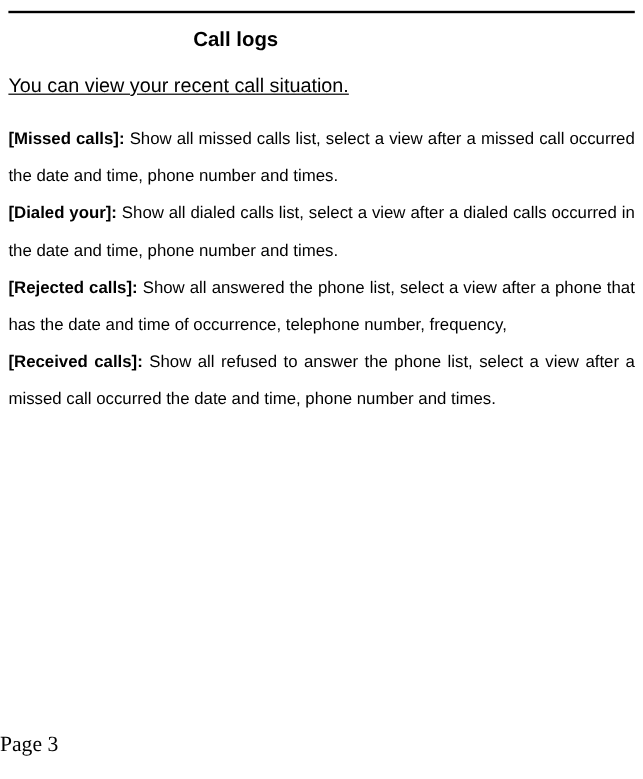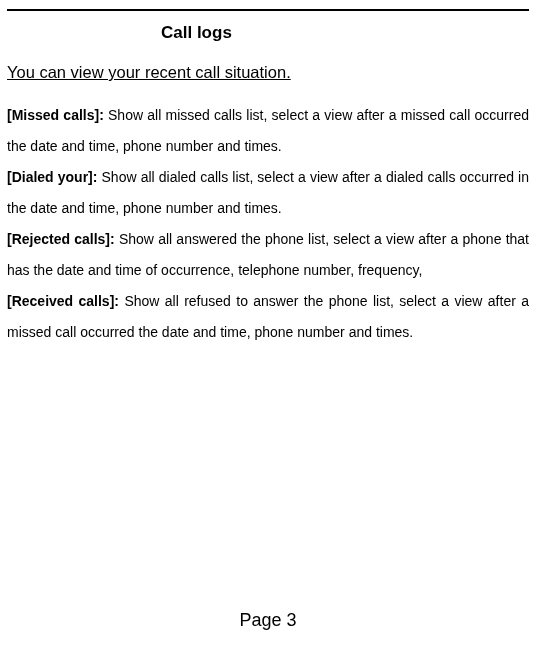--- a/index.html
+++ b/index.html
@@ -47,22 +47,22 @@
     text-align: justify;
   }
   .body strong {
     font-weight: bold;
   }
   .footer {
     position: absolute;
     bottom: 18px;
     left: 0;
     width: 100%;
-    text-align: center;
-    font-family: Liberation Sans, sans-serif;
+    text-align: left;
+    font-family: Liberation Serif, serif;
     font-size: 18px;
   }
 </style>
 </head>
 <body>
 
 <div class="page">
   <div class="rule"></div>
   <div class="content">
     <div class="title">Call logs</div>

